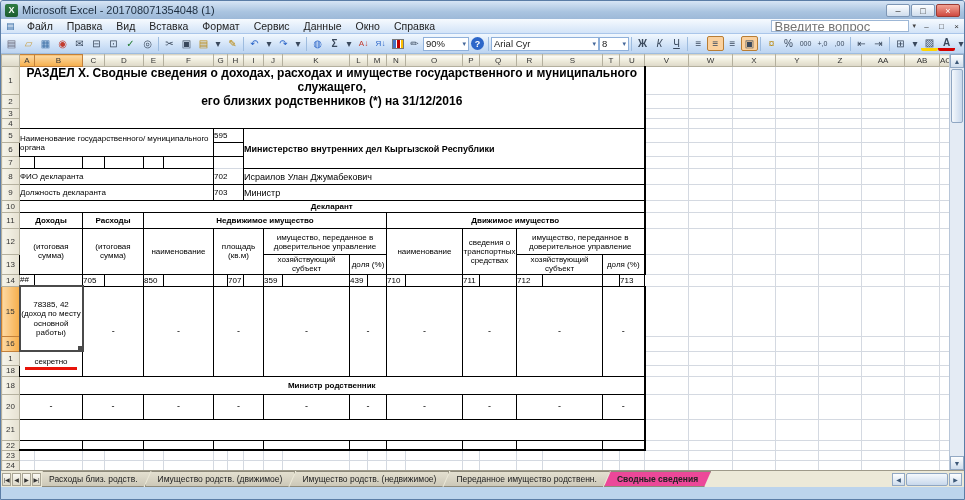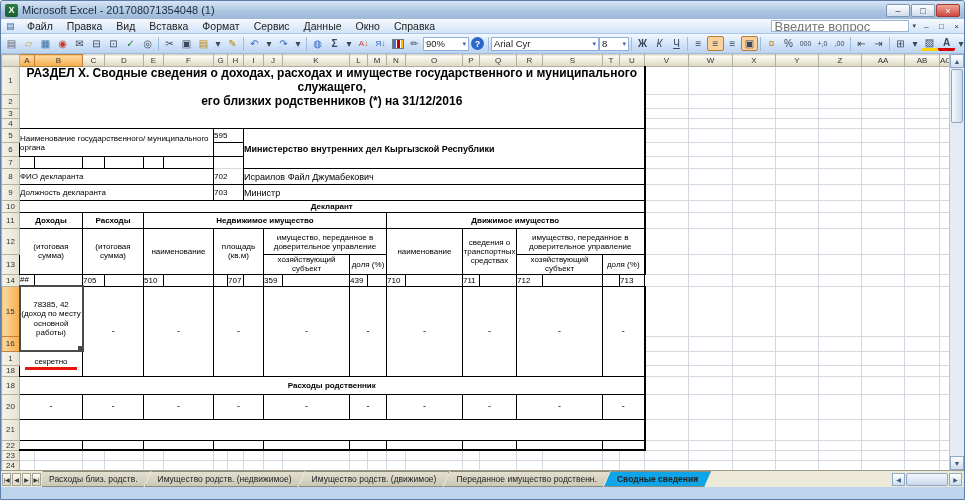--- a/index.html
+++ b/index.html
@@ -114,21 +114,21 @@
   
   .tabbar { height:17px; background:#ece9d8; border-top:1px solid #9e9a8a; display:flex;
     align-items:stretch; font-size:8.5px; }
   .tnav { display:flex; align-items:center; padding:0 1px; gap:1px; }
   .tnavb { width:9px; height:13px; font-size:6px; line-height:12px; text-align:center;
     color:#333; background:linear-gradient(#fbfaf4,#dcd8c8); border:1px solid #a8a494; }
   .tabs { display:flex; align-items:stretch; overflow:hidden; flex:1; }
   .tab { display:flex; align-items:center; padding:0 12px; margin-left:-6px;
     background:linear-gradient(#e4e0d0,#ccc8b8); border:1px solid #8e8a7a; color:#222;
     clip-path:polygon(7px 0, 100% 0, calc(100% - 7px) 100%, 0 100%); white-space:nowrap; }
-  .tab.active { background:#0ea5e9; font-weight:bold; z-index:2; }
+  .tab.active { background:#ec4899; font-weight:bold; z-index:2; }
   .hscroll { margin-left:auto; display:flex; align-items:center; padding:0 2px; gap:1px; }
   .hbtn { width:13px; height:13px; font-size:6px; line-height:12px; text-align:center;
     background:linear-gradient(#fdfeff,#cfdded); border:1px solid #93a9c4; color:#3c5878; }
   .hthumb { width:42px; height:13px; background:linear-gradient(#f4f8fc,#c8d8ec);
     border:1px solid #8fa6c2; border-radius:2px; }
 </style>
 </head>
 <body>
 
 <div class="win">
@@ -404,21 +404,21 @@
               <td class="gc"></td>
               <td class="gc"></td>
               <td class="gc"></td>
               <td class="gc"></td>
               <td class="gc"></td>
             </tr>
         <tr class="r8">
           <td class="rh">8</td>
           <td class="f lbl" colspan="6">ФИО декларанта</td>
           <td class="f code" colspan="2">702</td>
-          <td class="f v bR2" colspan="13">Исраилов Файл Джумабекович</td>
+          <td class="f v bR2" colspan="13">Исраилов Улан Джумабекович</td>
 
         <td class="gc"></td>
               <td class="gc"></td>
               <td class="gc"></td>
               <td class="gc"></td>
               <td class="gc"></td>
               <td class="gc"></td>
               <td class="gc"></td>
               <td class="gc"></td>
             </tr>
@@ -503,21 +503,21 @@
               <td class="gc"></td>
               <td class="gc"></td>
             </tr>
 
         <tr class="r14">
           <td class="rh">14</td>
           <td class="f14">##</td>
           <td class="f14"></td>
           <td class="f14">705</td>
           <td class="f14"></td>
-          <td class="f14">510</td>
+          <td class="f14">850</td>
           <td class="f14"></td>
           <td class="f14"></td>
           <td class="f14">707</td>
           <td class="f14"></td>
           <td class="f14">359</td>
           <td class="f14"></td>
           <td class="f14">439</td>
           <td class="f14"></td>
           <td class="f14">710</td>
           <td class="f14"></td>
@@ -593,21 +593,21 @@
               <td class="gc"></td>
               <td class="gc"></td>
               <td class="gc"></td>
               <td class="gc"></td>
               <td class="gc"></td>
               <td class="gc"></td>
             </tr>
 
         <tr class="r19">
           <td class="rh">18</td>
-          <td class="f hd bR2" colspan="21">Расходы родственник</td>
+          <td class="f hd bR2" colspan="21">Министр родственник</td>
 
         <td class="gc"></td>
               <td class="gc"></td>
               <td class="gc"></td>
               <td class="gc"></td>
               <td class="gc"></td>
               <td class="gc"></td>
               <td class="gc"></td>
               <td class="gc"></td>
             </tr>
@@ -816,22 +816,22 @@
 
   <div class="tabbar">
     <span class="tnav">
       <span class="tnavb">|◀</span>
       <span class="tnavb">◀</span>
       <span class="tnavb">▶</span>
       <span class="tnavb">▶|</span>
     </span>
     <span class="tabs">
       <span class="tab">Расходы близ. родств.</span>
+      <span class="tab">Имущество родств. (движимое)</span>
       <span class="tab">Имущество родств. (недвижимое)</span>
-      <span class="tab">Имущество родств. (движимое)</span>
       <span class="tab">Переданное имущество родственн.</span>
       <span class="tab active">Сводные сведения</span>
     </span>
     <span class="hscroll">
       <span class="hbtn">◀</span>
       <span class="hthumb"></span>
       <span class="hbtn">▶</span>
     </span>
   </div>
 </div>

